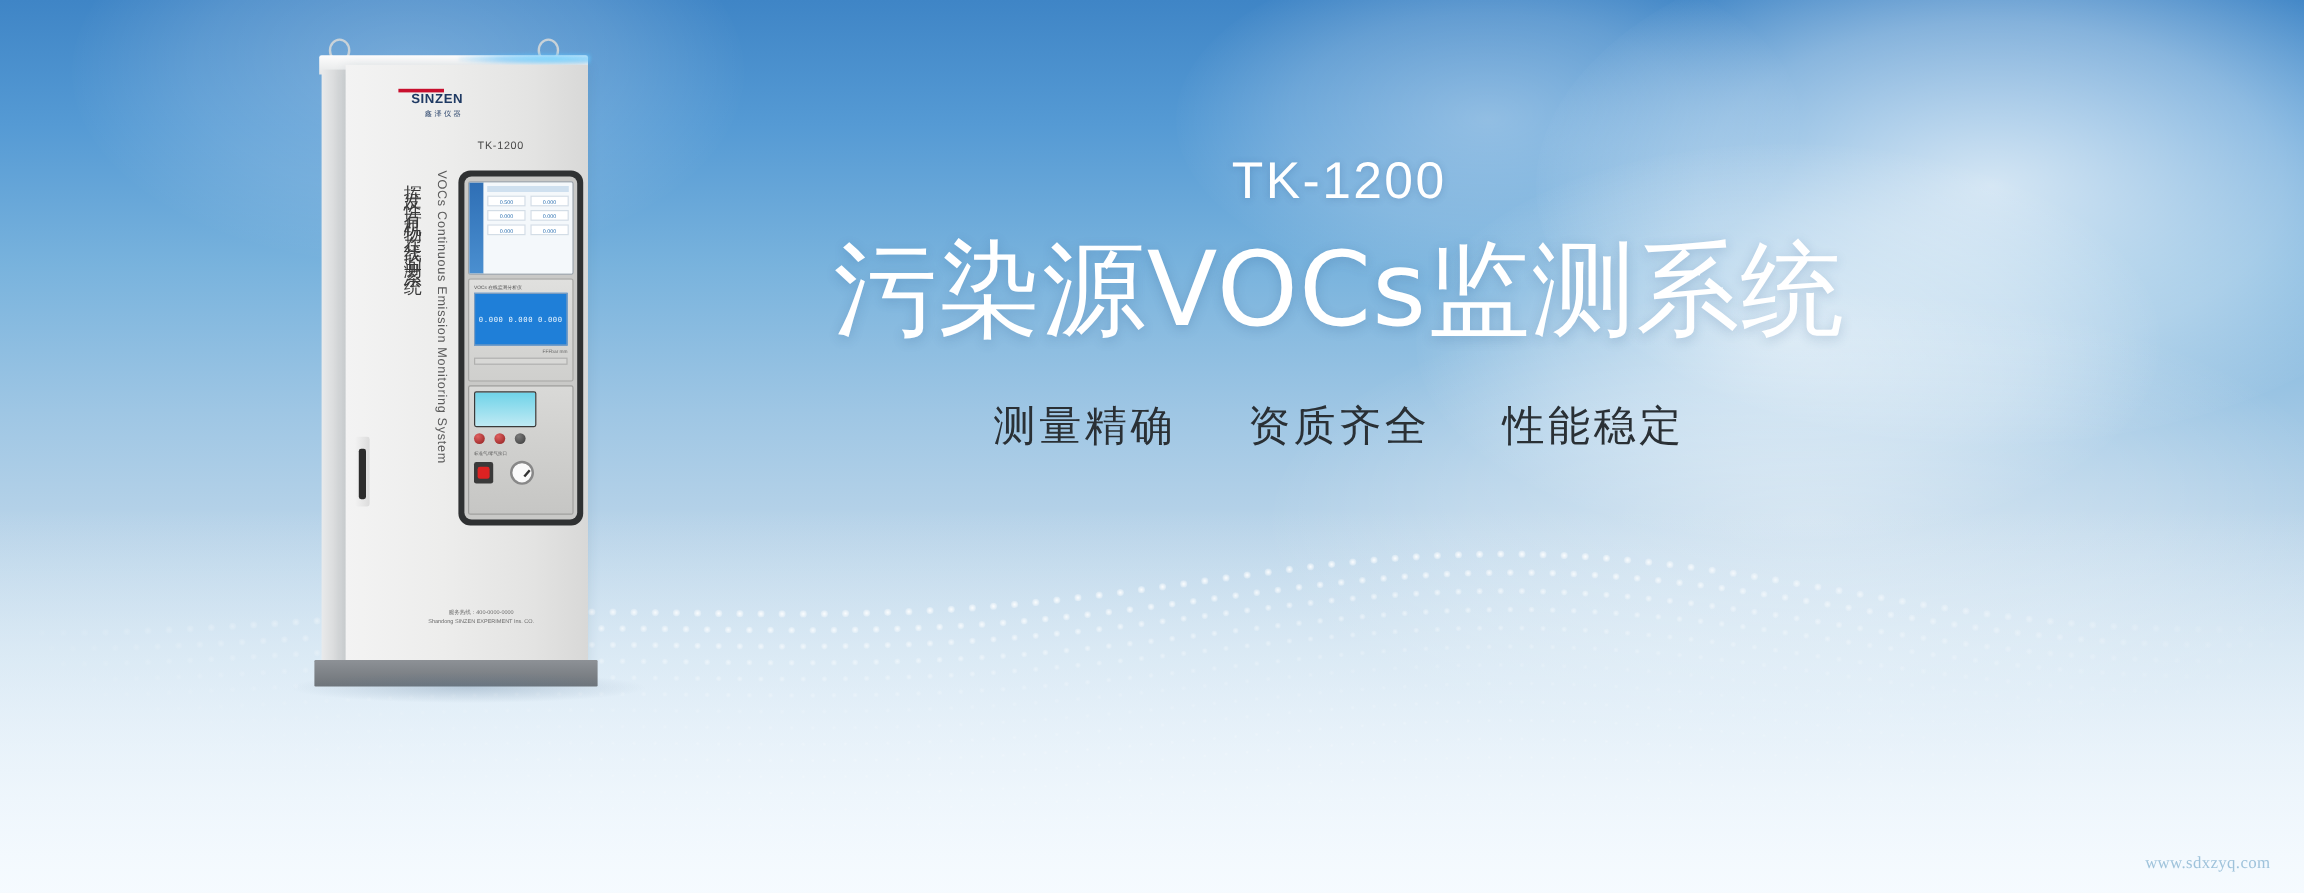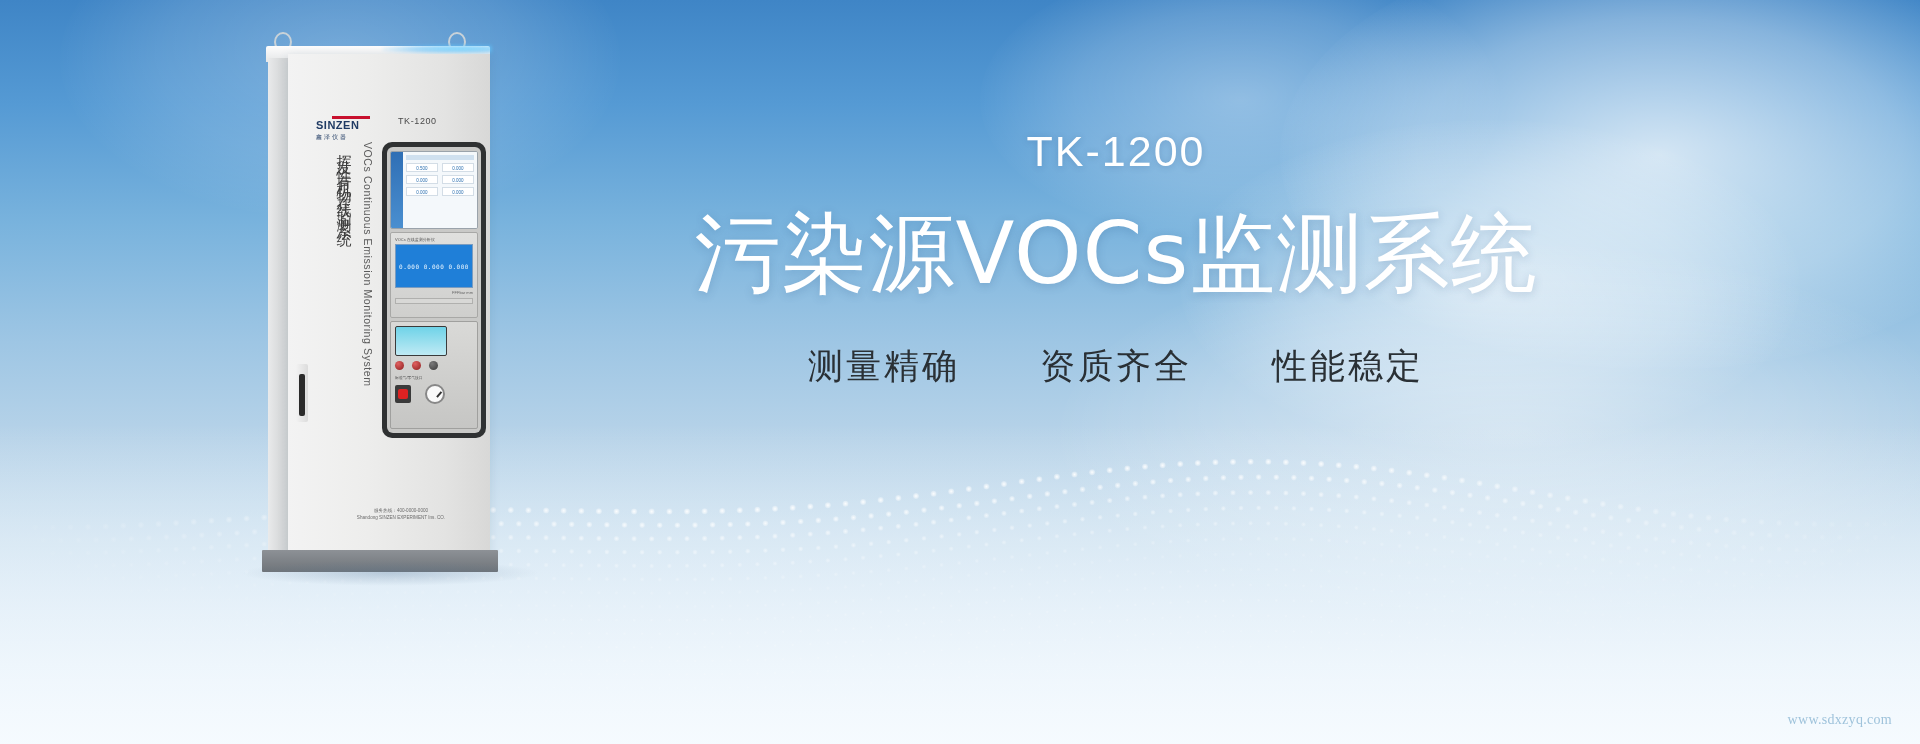--- a/index.html
+++ b/index.html
@@ -85,21 +85,21 @@
     background: linear-gradient(to right,#f2f2f2,#dcdcdc);
     border-radius: 2px;
   }
   .door-handle::after {
     content: ""; position: absolute; left: 2.5px; top: 10px;
     width: 6px; height: 42px; background: #2b2b2b; border-radius: 2px;
   }
 
   
   .brand {
-    position: absolute; left: 28px; top: 20px; width: 70px; text-align: left; margin-top: 42px;
+    position: absolute; left: 28px; top: 20px; width: 70px; text-align: right;
   }
   .brand .bar { width: 38px; height: 3px; background: #c8102e; margin: 0 auto 1px; }
   .brand .name {
     font-size: 11px; font-weight: 700; letter-spacing: .5px; color: #1f3a63;
     line-height: 1;
   }
   .brand .cn {
     font-size: 6px; color: #1f3a63; letter-spacing: 2px; margin-top: 2px;
   }
   .model-tag {
@@ -195,29 +195,29 @@
     position: absolute;
     left: 556px; top: 128px; width: 1120px;
     text-align: center;
   }
   .model {
     font-size: 43px; font-weight: 400; color: #ffffff;
     letter-spacing: 2px; line-height: 1.1;
     text-shadow: 0 1px 6px rgba(40,80,130,0.25);
   }
   .headline {
-    margin-top: 33px;
+    margin-top: 22px;
     font-family: "DejaVu Sans", "Liberation Sans", sans-serif;
     font-size: 86px; font-weight: 400; color: #ffffff;
     letter-spacing: 1px; line-height: 1.05; white-space: nowrap;
     text-shadow: 0 2px 10px rgba(40,80,130,0.22);
   }
   .features {
     margin-top: 44px;
-    display: flex; justify-content: center; gap: 80px;
+    display: flex; justify-content: center; gap: 60px;
     font-family: "DejaVu Sans", "Liberation Sans", sans-serif;
     font-size: 35px; color: #2a3035; letter-spacing: 3px;
   }
   .feature { white-space: nowrap; }
 
   .watermark {
     position: absolute; right: 28px; bottom: 16px;
     font-size: 14px; color: #9fc3db; letter-spacing: .3px;
     font-family: Liberation Serif, serif;
   }

